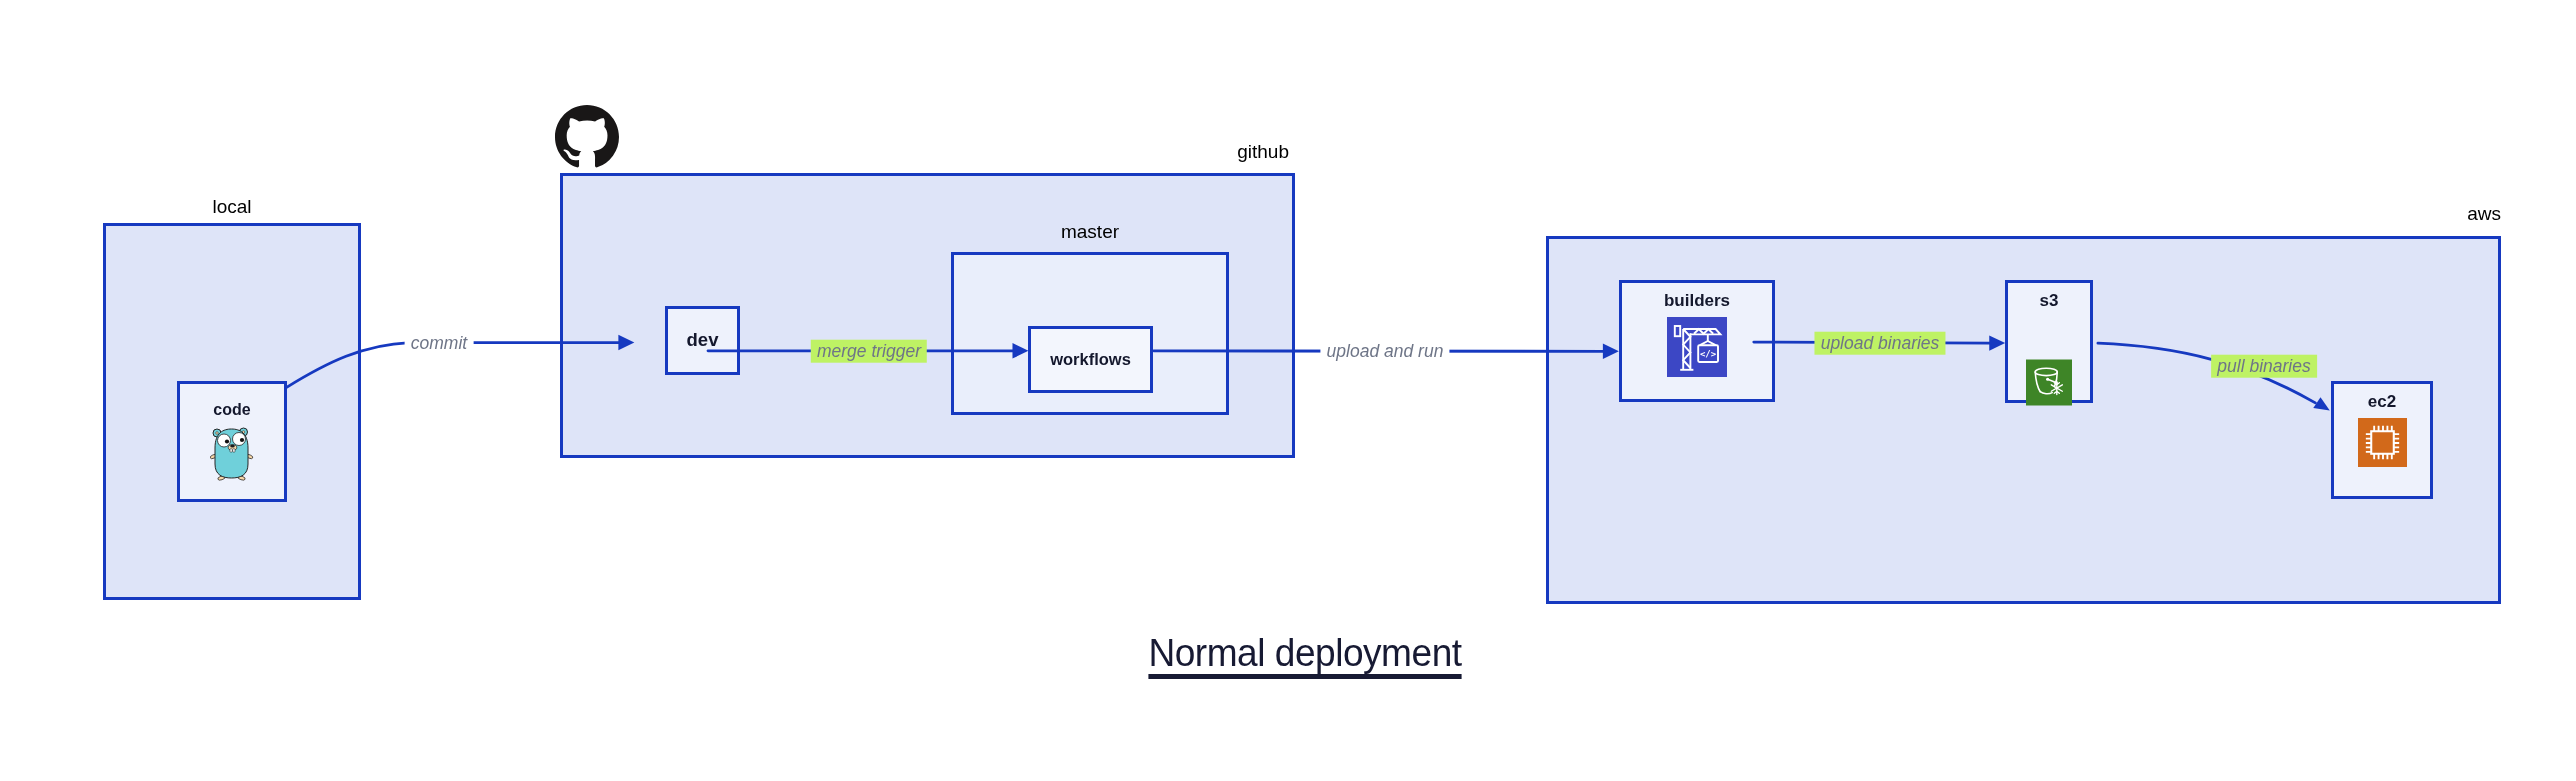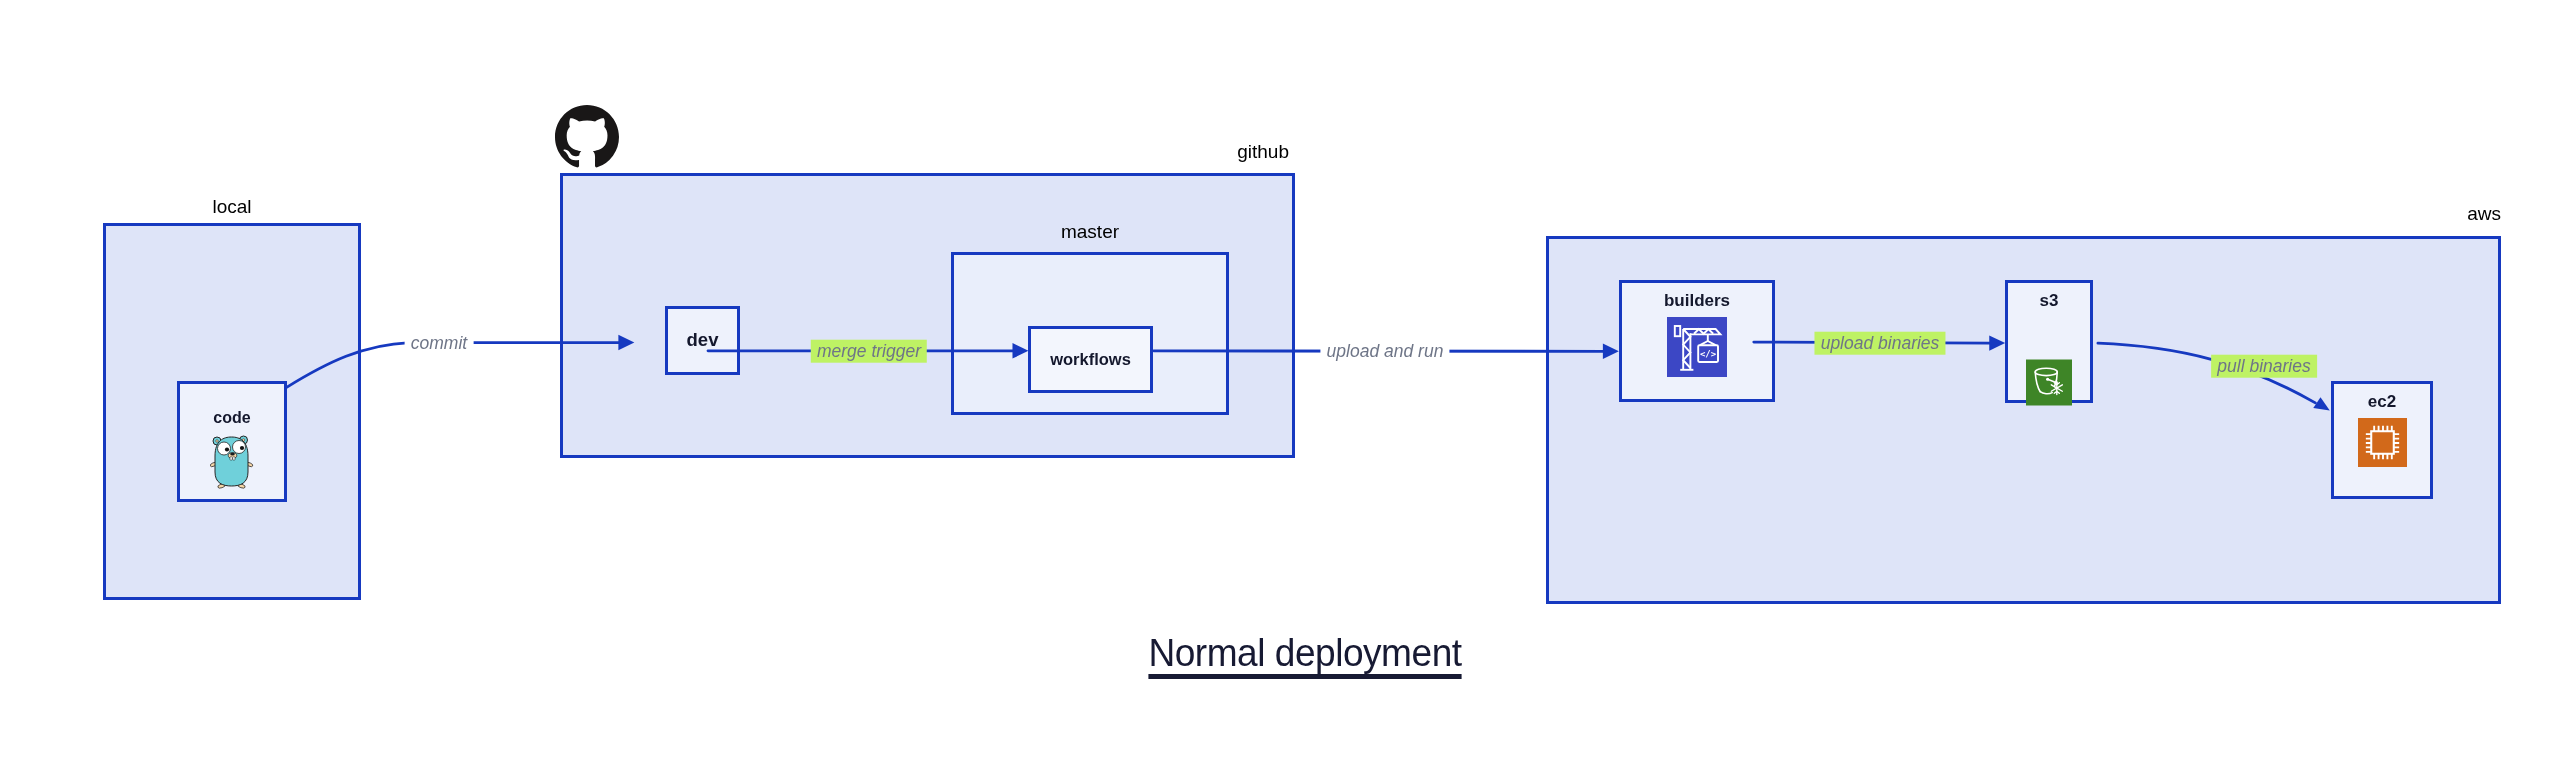--- a/index.html
+++ b/index.html
@@ -86,21 +86,21 @@
   <div class="group-label" style="left:1062px;top:137px;width:227px;text-align:right;">github</div>
   <div class="group-label centered" style="left:951px;top:217px;width:278px;">master</div>
   <div class="group-label centered" style="left:1546px;top:199px;width:955px;text-align:right;">aws</div>
 
   <div class="abs" style="left:555px;top:105px;">
     <svg width="64" height="64" viewBox="0 0 16 16">
       <path fill="#191717" fill-rule="evenodd" d="M8 0C3.58 0 0 3.58 0 8c0 3.54 2.29 6.53 5.47 7.59.4.07.55-.17.55-.38 0-.19-.01-.82-.01-1.49-2.01.37-2.53-.49-2.69-.94-.09-.23-.48-.94-.82-1.13-.28-.15-.68-.52-.01-.53.63-.01 1.08.58 1.23.82.72 1.21 1.87.87 2.33.66.07-.52.28-.87.51-1.07-1.78-.2-3.64-.89-3.64-3.95 0-.87.31-1.59.82-2.15-.08-.2-.36-1.02.08-2.12 0 0 .67-.21 2.2.82.64-.18 1.32-.27 2-.27s1.36.09 2 .27c1.53-1.04 2.2-.82 2.2-.82.44 1.1.16 1.92.08 2.12.51.56.82 1.27.82 2.15 0 3.07-1.87 3.75-3.65 3.95.29.25.54.73.54 1.48 0 1.07-.01 1.93-.01 2.2 0 .21.15.46.55.38A8.013 8.013 0 0 0 16 8c0-4.42-3.58-8-8-8z"></path>
     </svg>
   </div>
 
-  <div class="node-box top-label" style="left:177px;top:381px;width:110px;height:121px;padding-top:24px;">
+  <div class="node-box top-label" style="left:177px;top:381px;width:110px;height:121px;padding-top:16px;">
     <div class="node-label" style="font-size:16px">code</div>
     <span class="icon-wrap">
       <svg width="44" height="55" viewBox="0 0 88 110">
         <g stroke="#262626" stroke-width="2">
           <circle cx="14" cy="14" r="8" fill="#6fd0da"></circle>
           <circle cx="67" cy="12" r="8" fill="#6fd0da"></circle>
           <circle cx="14" cy="14" r="2.6" fill="#f5d6a7" stroke-width="1"></circle>
           <circle cx="67" cy="12" r="2.6" fill="#f5d6a7" stroke-width="1"></circle>
           <ellipse cx="7" cy="61" rx="7" ry="3.4" fill="#f5d6a7" stroke-width="1.4" transform="rotate(-24 7 61)"></ellipse>
           <ellipse cx="79" cy="61" rx="7" ry="3.4" fill="#f5d6a7" stroke-width="1.4" transform="rotate(24 79 61)"></ellipse>

